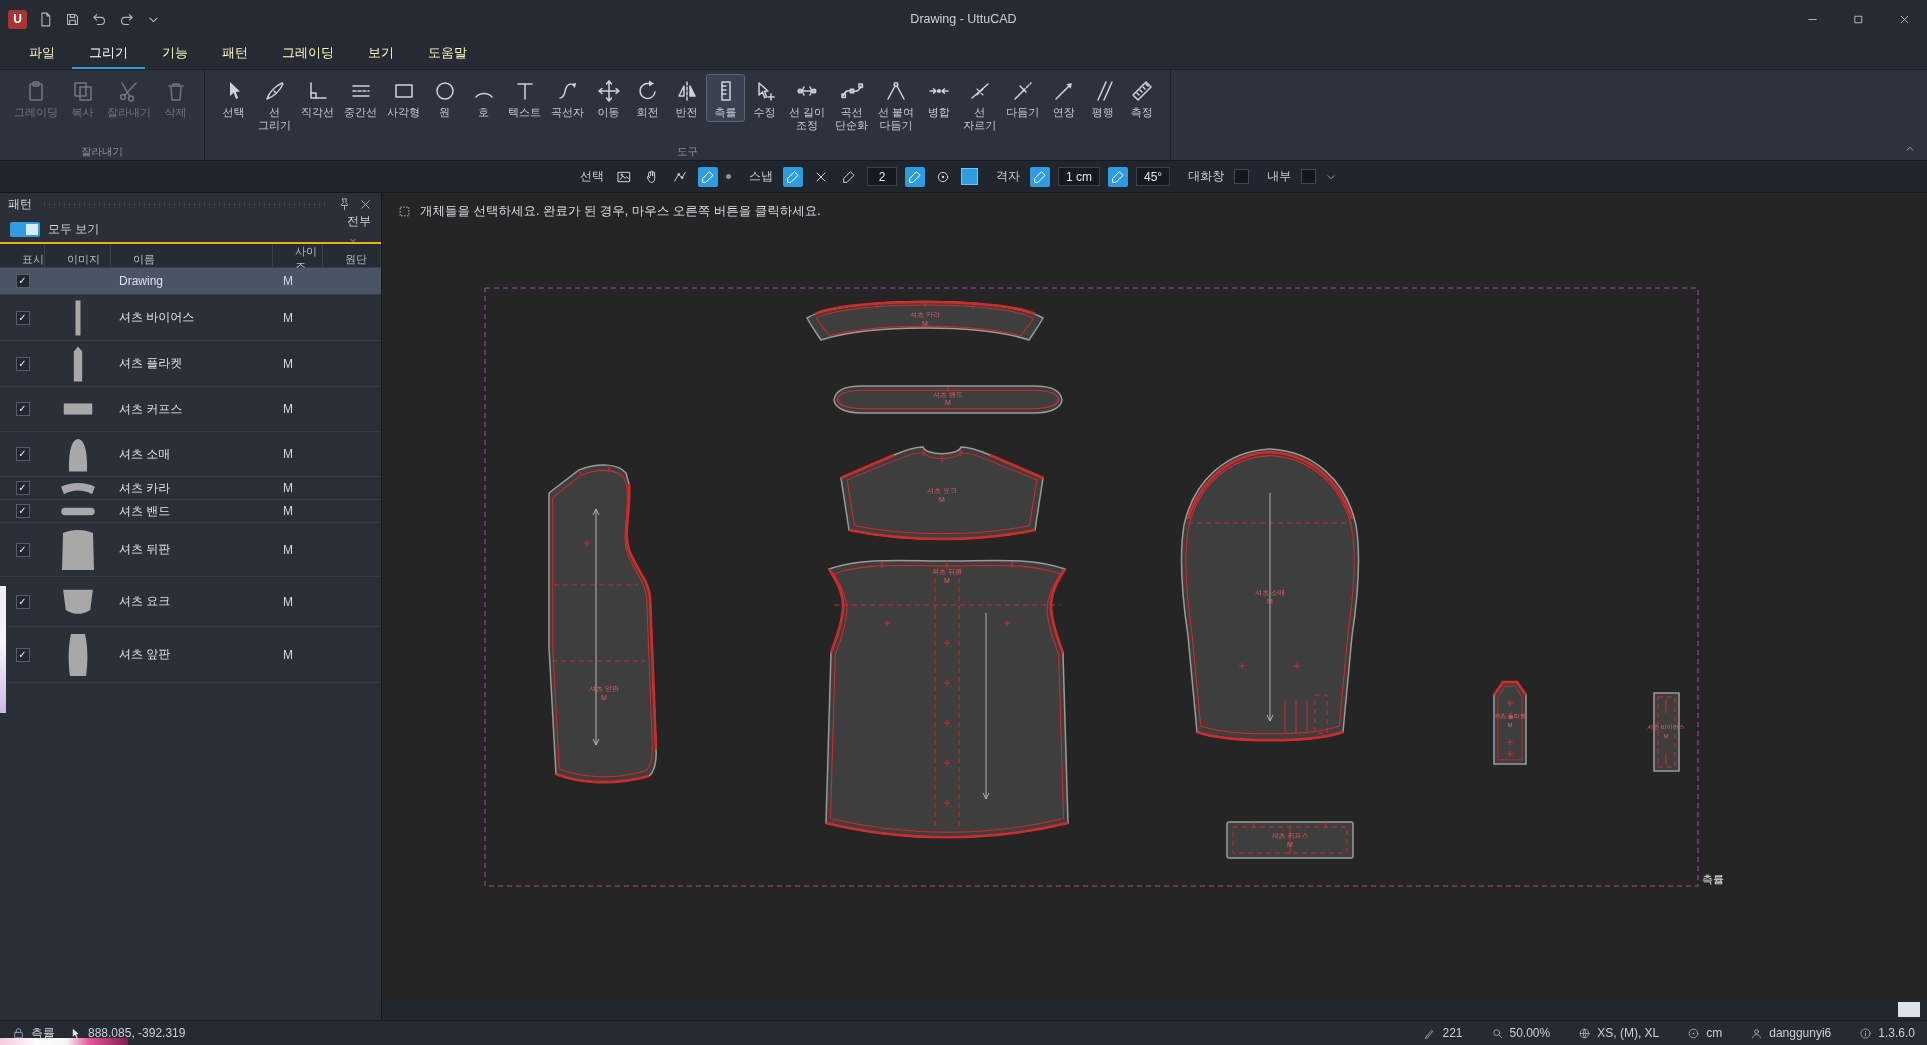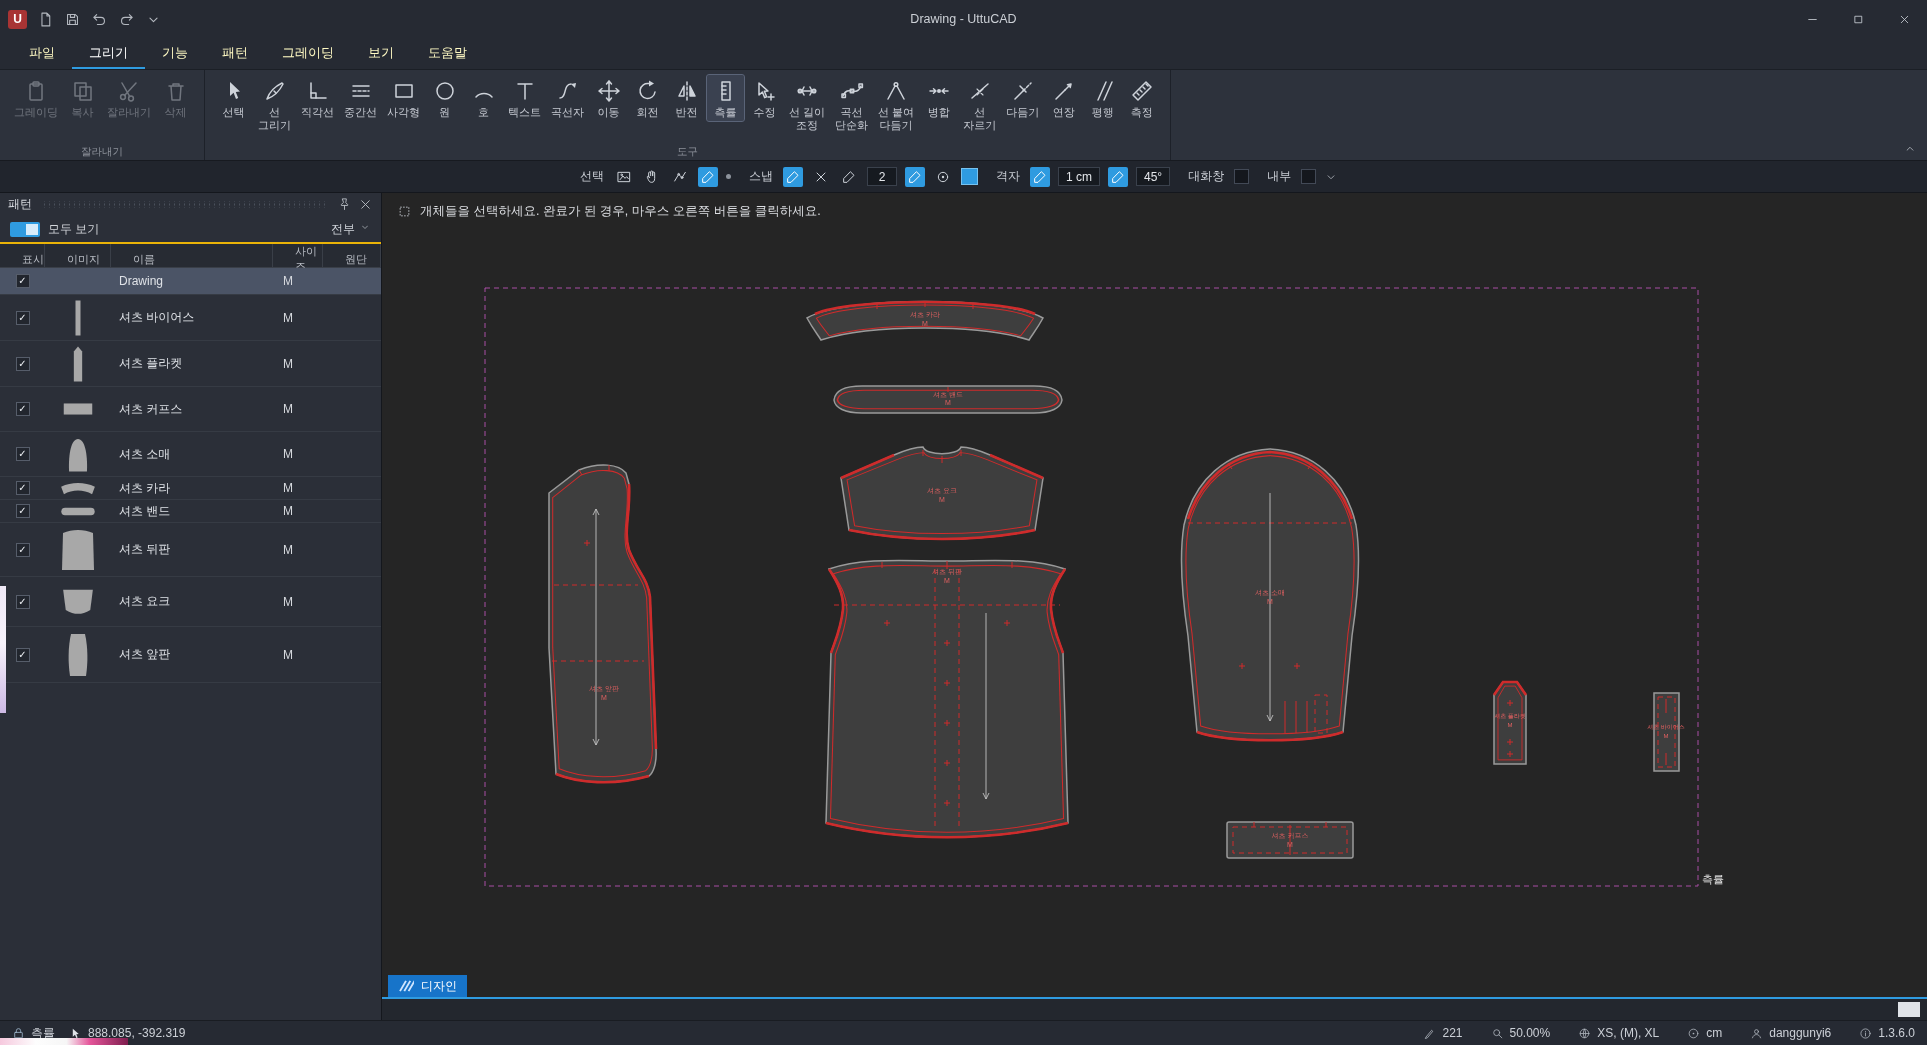--- a/index.html
+++ b/index.html
@@ -54,21 +54,21 @@
   .pheader { height:23px; display:flex; align-items:center; padding:0 8px; gap:6px; }
   .ptitle { font-size:12px; color:#d5d8dd; }
   .pheader-dots { flex:1; height:7px; margin:0 6px; background-image:radial-gradient(#4a505b 1px, transparent 1.1px); background-size:5px 4px; background-position:center; }
   .picon { width:15px; height:15px; opacity:.85; }
   .picon.sm { width:12px; height:12px; }
   .psub { height:28px; display:flex; align-items:center; gap:8px; padding:0 10px; border-bottom:2px solid #eab308; }
   .toggle { width:30px; height:15px; background:#2f9be0; border-radius:2px; position:relative; display:inline-block; }
   .toggle .knob { position:absolute; right:2px; top:2px; width:12px; height:11px; background:#d7ecfb; }
   .psub-label { font-size:12px; color:#d2d5da; }
   .spacer { flex:1; }
-  .pfilter { display:flex; align-items:flex-start; gap:4px; font-size:12px; color:#cfd3d9; }
+  .pfilter { display:flex; align-items:flex-start; gap:4px; font-size:12px; color:#cfd3d9;flex-direction:column; }
   .pcols { display:grid; grid-template-columns:45px 66px 1fr 50px 58px; height:24px; align-items:center; background:#272b33; border-bottom:1px solid #3a3f48; font-size:11px; color:#b6bac2; }
   .pcols span { padding-left:22px; border-right:1px solid #3a3f48; height:100%; display:flex; align-items:center; }
   .prows { flex:0 0 auto; }
   .prow { display:grid; grid-template-columns:45px 66px 1fr 50px 58px; align-items:center; border-bottom:1px solid #363b44; height:45px; }
   .prow.thumb-none { height:27px; background:transparent; }
   .prow.thumb-collar,.prow.thumb-band { height:23px; }
   .prow.thumb-back { height:54px; }
   .prow.thumb-yoke { height:50px; }
   .prow.thumb-front { height:56px; }
   .prow.thumb-bias,.prow.thumb-placket { height:46px; }
@@ -829,30 +829,20 @@
         <rect class="piece" x="845" y="629" width="126" height="36" rx="2"></rect>
         <rect class="reddash" x="851" y="634" width="114" height="26"></rect>
         <path class="redmark" d="M908,632 V662 M872,629 v5 M944,629 v5"></path>
         <text class="plabel" x="908" y="645">셔츠 커프스</text>
         <text class="plabel" x="908" y="654">M</text>
       </g>
 
       <text class="cursorlabel" x="1320" y="690">측률</text>
     </svg>
 
-    <div class="tabbar">
-      <div class="dtab">
-        <span>
-            <svg viewBox="0 0 18 14" width="16" height="12" fill="none">
-              <path d="M2 13 L9 1 M7 13 L14 1 M12 13 L19 1" stroke="#cfe6ff" stroke-width="2.2"></path>
-            </svg>
-          </span>
-        <span>디자인</span>
-      </div>
-    </div>
     <div class="bottomstrip">
       <span class="scrollcorner"></span>
     </div>
   </div>
 </div>
 
 <div class="statusbar">
   <span class="sb-item">
     <span class="sb-icon">
         <svg viewBox="0 0 24 24" width="100%" height="100%" fill="none" stroke="#9fb7cc" stroke-width="1.5" stroke-linecap="round" stroke-linejoin="round">

